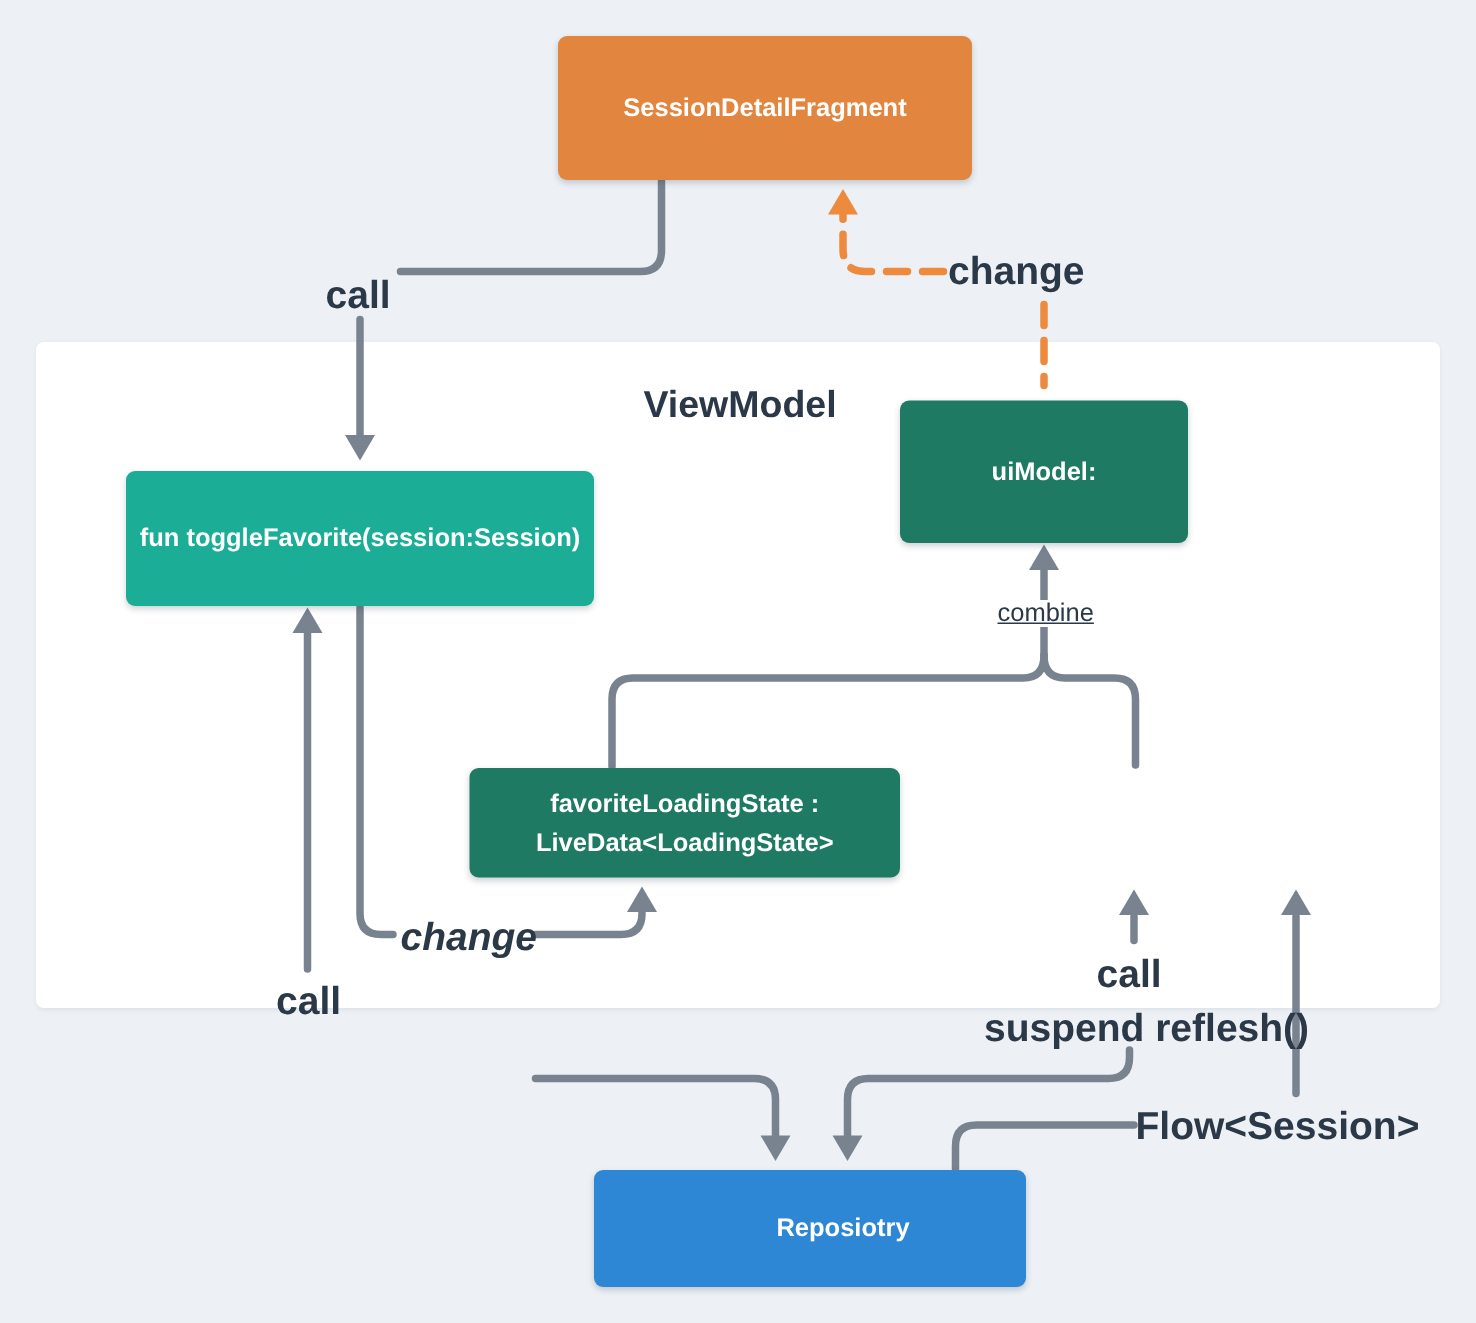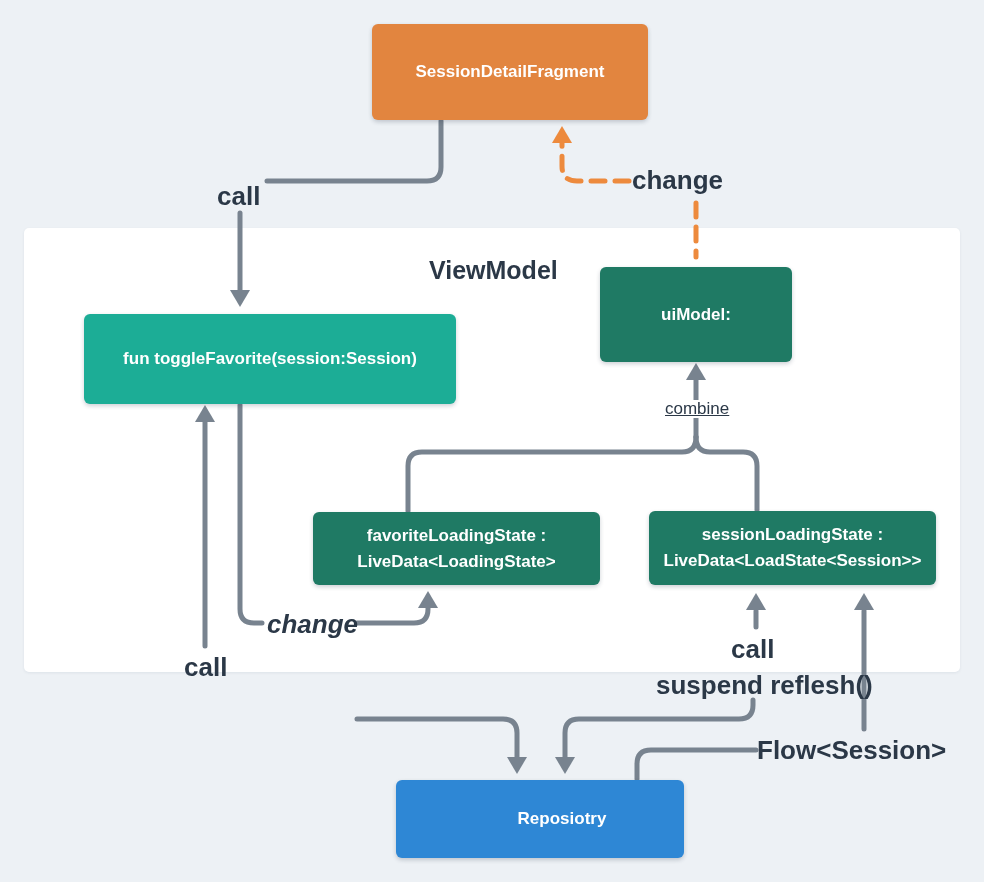--- a/index.html
+++ b/index.html
@@ -21,21 +21,21 @@
   .edge-orange{stroke:var(--orange_dash);stroke-width:5;fill:none;stroke-linecap:round;stroke-dasharray:14 10;}
   .arrow{fill:var(--line);stroke:none;}
   .arrow-orange{fill:var(--orange_dash);stroke:none;}
   .node{
     position:absolute;z-index:3;display:flex;flex-direction:column;align-items:center;
     justify-content:center;border-radius:6px;color:#fff;font-weight:bold;
     text-align:center;box-shadow:0 2px 4px rgba(30,45,70,.22);
   }
   .node .ln{font-size:17px;line-height:26px;white-space:nowrap;}
   .node-fragment{left:372px;top:24px;width:276px;height:96px;background:var(--orange);font-size:17px;}
-  .node-toggle{left:84px;top:314px;width:372px;height:90px;background:var(--teal);font-size:16px;white-space:nowrap;}
+  .node-toggle{left:84px;top:314px;width:312px;height:90px;background:var(--teal);font-size:16px;white-space:nowrap;}
   .node-uimodel{left:600px;top:267px;width:192px;height:95px;background:var(--green);}
   .node-favorite{left:313px;top:512px;width:287px;height:73px;background:var(--green);}
   .node-session{left:649px;top:511px;width:287px;height:74px;background:var(--green);}
   .node-repository{left:396px;top:780px;width:288px;height:78px;background:var(--blue);font-size:17px;padding-left:44px;}
   .lbl{
     position:absolute;z-index:4;color:var(--text);font-size:26px;font-weight:600;
     white-space:nowrap;line-height:28px;
   }
   .lbl-viewmodel{left:429px;top:256px;font-size:25px;}
   .lbl-call-top{left:217px;top:182px;}
@@ -106,24 +106,20 @@
 
   <div class="node node-uimodel">
     <span class="ln">uiModel:</span>
   </div>
 
   <div class="node node-favorite">
     <span class="ln">favoriteLoadingState :</span>
     <span class="ln">LiveData&lt;LoadingState&gt;</span>
   </div>
 
-  <div class="node node-session">
-    <span class="ln">sessionLoadingState :</span>
-    <span class="ln">LiveData&lt;LoadState&lt;Session&gt;&gt;</span>
-  </div>
 
   <div class="node node-repository">
     <span class="ln">Reposiotry</span>
   </div>
 
   <div class="lbl lbl-call-top">call</div>
   <div class="lbl lbl-observe">change</div>
   <div class="lbl lbl-combine">combine</div>
   <div class="lbl lbl-change">change</div>
   <div class="lbl lbl-call-left">call</div>

